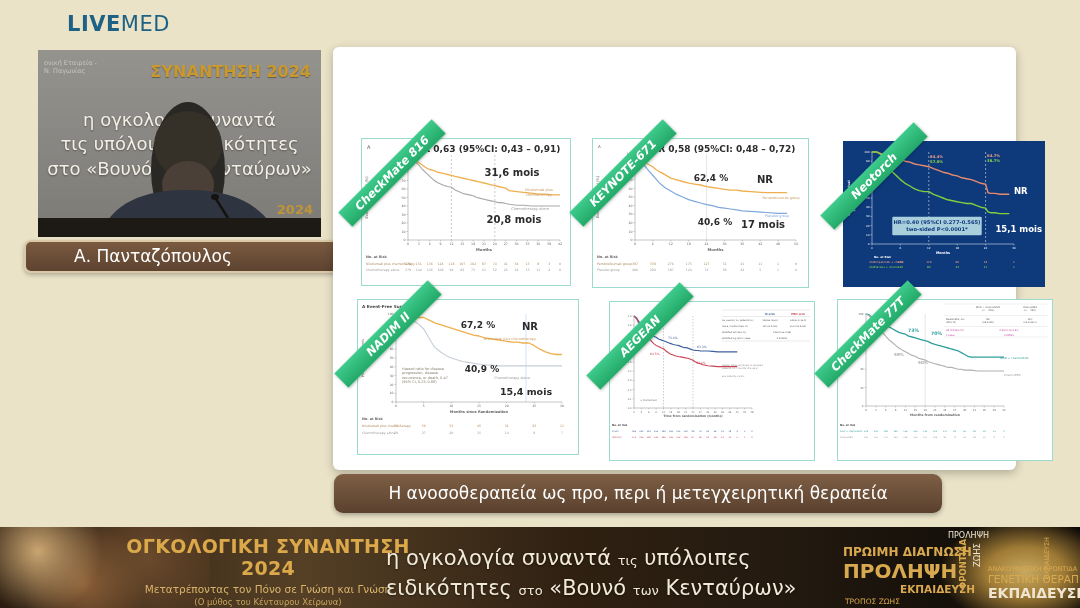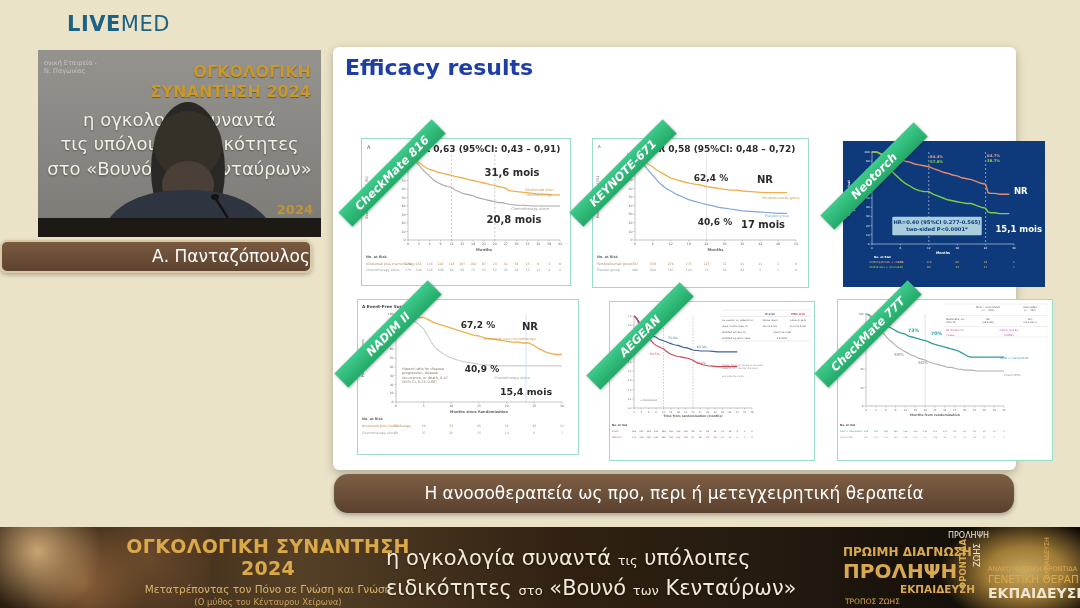--- a/index.html
+++ b/index.html
@@ -12,37 +12,37 @@
   .video{position:absolute;left:38px;top:50px;width:283px;height:187px;
          background:linear-gradient(180deg,#95938e 0%,#8a8884 45%,#7c7a75 100%);overflow:hidden;}
   .video .wm{position:absolute;left:6px;top:9px;font-size:6.5px;color:#d8d5cc;opacity:.75;line-height:1.3;}
   .video .goldtitle{position:absolute;right:10px;top:12px;text-align:right;color:#c9992e;
          font-weight:bold;font-size:16px;line-height:1.25;text-shadow:0 1px 1px rgba(0,0,0,.35);}
   .video .slogan{position:absolute;left:0;top:58px;width:100%;text-align:center;color:#f3efe4;
          font-size:18px;line-height:1.35;text-shadow:0 1px 2px rgba(0,0,0,.4);}
   .video .yearfrag{position:absolute;right:8px;bottom:20px;color:#c9992e;font-weight:bold;font-size:13px;opacity:.85;}
   .video svg{position:absolute;left:0;top:0;}
   
-  .speaker{position:absolute;left:0;top:240px;width:308px;height:29px;border:2px solid #d9c9a6;
+  .speaker{position:absolute;left:24px;top:240px;width:308px;height:29px;border:2px solid #d9c9a6;
            border-radius:7px;background:linear-gradient(180deg,#7a5a40,#5d4330);
-           color:#fff;font-size:17px;text-align:right;line-height:29px;
-           box-shadow:0 2px 4px rgba(0,0,0,.25);}
+           color:#fff;font-size:17px;text-align:left;line-height:29px;
+           box-shadow:0 2px 4px rgba(0,0,0,.25);padding-left:48px;}
   
   .slide{position:absolute;left:333px;top:47px;width:683px;height:423px;background:#fff;
          border-radius:6px;box-shadow:0 3px 10px rgba(0,0,0,.25);}
   .slide .title{position:absolute;left:12px;top:8px;font-size:22px;font-weight:bold;color:#1e3ea5;}
   .slide .subtitle{position:absolute;left:12px;top:38px;font-size:20px;color:#bdbdbd;}
   .panel{position:absolute;overflow:visible;border:1px solid;}
   .panel svg{position:absolute;left:0;top:0;overflow:visible;}
   .ribbon{position:absolute;left:-36px;top:24px;width:132px;padding:3px 0;text-align:center;
           background:linear-gradient(180deg,#3ecb8c,#23a968);color:#fff;font-weight:bold;
           font-style:italic;font-size:11.5px;transform:rotate(-45deg);
           box-shadow:0 1px 3px rgba(0,0,0,.3);white-space:nowrap;z-index:5;}
   
-  .caption{position:absolute;left:334px;top:474px;width:680px;height:39px;border-radius:14px;
+  .caption{position:absolute;left:334px;top:474px;width:608px;height:39px;border-radius:9px;
            background:linear-gradient(180deg,#7e5f45,#5a412e);color:#fff;font-size:17px;
            text-align:center;line-height:39px;box-shadow:0 2px 5px rgba(0,0,0,.3);}
   
   .banner{position:absolute;left:0;top:527px;width:1080px;height:81px;overflow:hidden;
           background:linear-gradient(90deg,#17100a,#3a2917 10%,#554026 28%,#302112 52%,#241a10 72%,#15100a 88%,#0d0906);}
   .banner .glow{position:absolute;right:-30px;top:-10px;width:170px;height:110px;
           background:radial-gradient(closest-side,#e7c471 0%,#b98f3e 45%,rgba(60,40,15,0) 100%);opacity:.85;}
   .banner .art{position:absolute;left:0;top:0;width:210px;height:81px;
           background:
             radial-gradient(circle at 18% 30%,#caa571 0%,rgba(0,0,0,0) 35%),
@@ -79,21 +79,20 @@
   <span class="lv">LIVE</span><span>MED</span>
 </div>
 
 <div class="video">
   <div class="slogan">
     <div>η ογκολογία συναντά</div>
     <div>τις υπόλοιπες ειδικότητες</div>
     <div>στο «Βουνό των Κενταύρων»</div>
   </div>
   <div class="goldtitle">
-    <div>ΟΓΚΟΛΟΓΙΚΗ</div>
     <div>ΣΥΝΑΝΤΗΣΗ 2024</div>
   </div>
   <svg width="283" height="187" viewBox="0 0 283 187">
     <ellipse cx="150" cy="120" rx="37" ry="68" fill="#2a2824"></ellipse>
     <ellipse cx="150" cy="95" rx="34" ry="34" fill="#353129"></ellipse>
     <ellipse cx="150" cy="135" rx="26" ry="24" fill="#4a4038"></ellipse>
     <path d="M60,187 C75,152 105,140 150,140 C195,140 225,154 240,187 Z" fill="#2e3440"></path>
     <rect x="0" y="168" width="283" height="19" fill="#1d1a15"></rect>
     <line x1="190" y1="168" x2="178" y2="149" stroke="#15130f" stroke-width="2.4"></line>
     <ellipse cx="177" cy="147" rx="4" ry="3" fill="#15130f"></ellipse>
@@ -103,21 +102,20 @@
     <div>Ν. Παγωνίας</div>
   </div>
   <div class="yearfrag">2024</div>
 </div>
 
 <div class="speaker">
   <span>Α. Πανταζόπουλος</span>
 </div>
 
 <div class="slide">
-  <div class="title">Efficacy results</div>
 
   <div class="panel" style="left: 28px; top: 91px; width: 208px; height: 146px; background: rgb(255, 255, 255); border-color: rgb(154, 219, 205);">
     <span class="ribbon">CheckMate 816</span>
     <svg viewBox="0 0 208 146" width="208" height="146">
         <line x1="46" y1="16" x2="46" y2="101" stroke="#888" stroke-width="0.5"></line>
         <line x1="46" y1="101" x2="198" y2="101" stroke="#888" stroke-width="0.5"></line>
         <line x1="44.5" y1="101" x2="46" y2="101" stroke="#888" stroke-width="0.4"></line>
         <text x="43.5" y="102.216" font-size="3.2" fill="#666" text-anchor="end"><tspan x="43.5" dy="0">0</tspan></text>
         <line x1="44.5" y1="92.5" x2="46" y2="92.5" stroke="#888" stroke-width="0.4"></line>
         <text x="43.5" y="93.716" font-size="3.2" fill="#666" text-anchor="end"><tspan x="43.5" dy="0">10</tspan></text>

